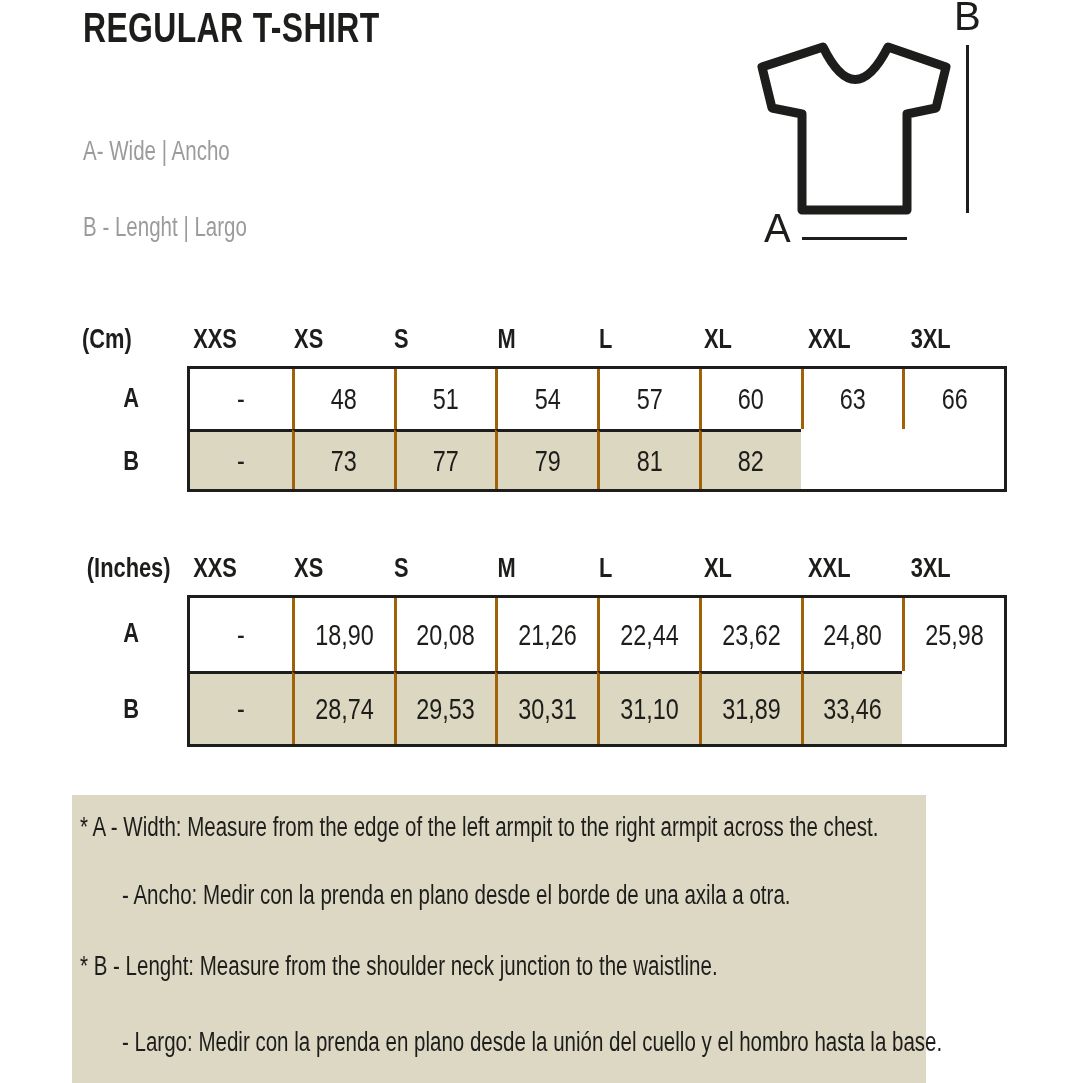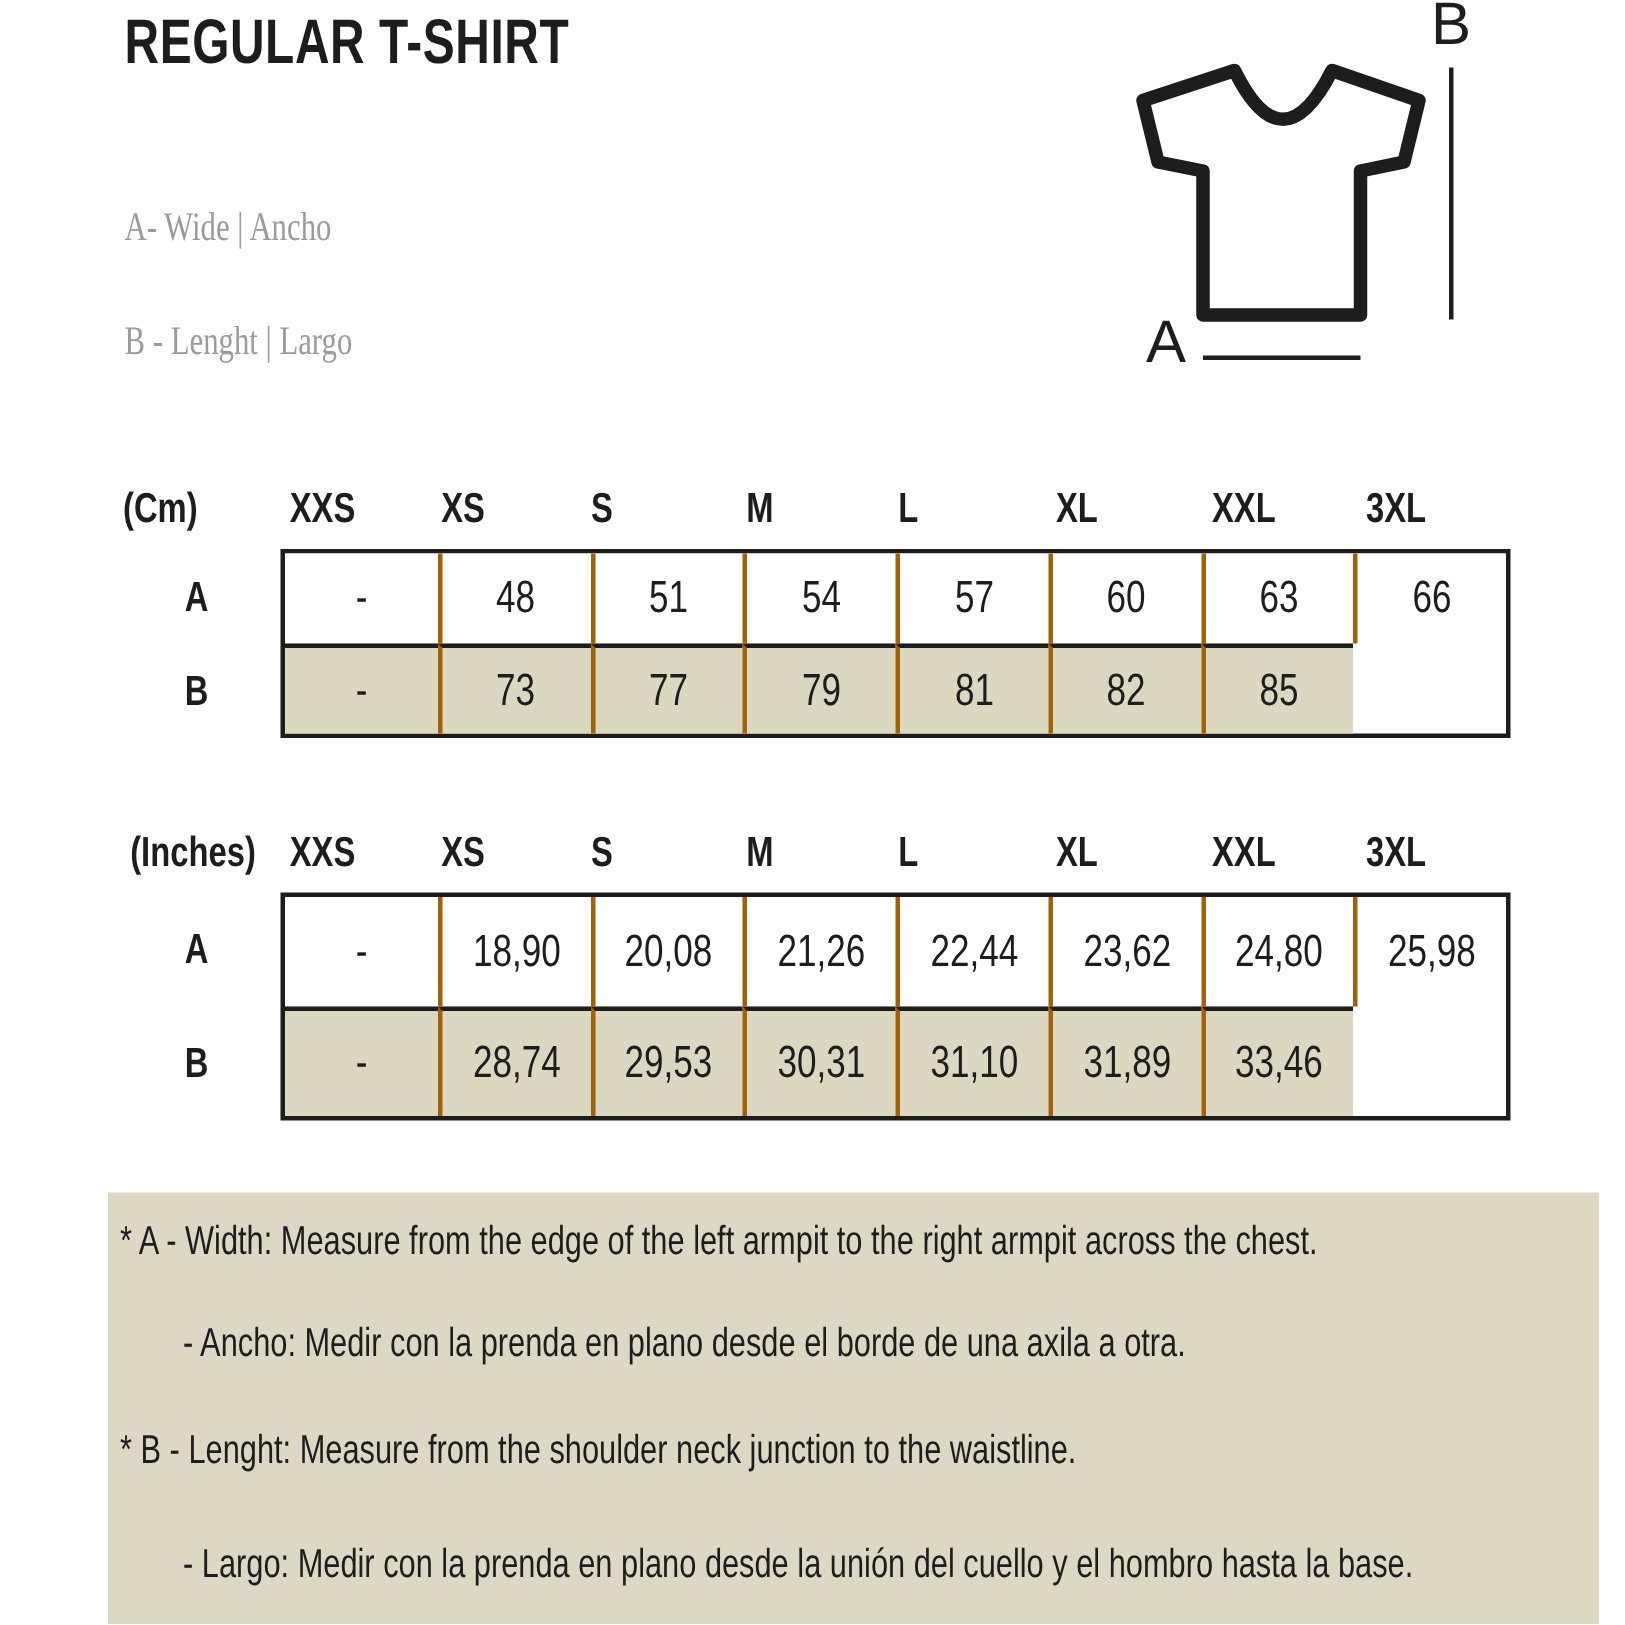--- a/index.html
+++ b/index.html
@@ -9,21 +9,21 @@
     background:#ffffff; overflow:hidden;
     font-family:"Liberation Sans", sans-serif;
     color:#1d1d1b;
   }
   
   .lx { display:inline-block; transform:scaleX(0.76); transform-origin:left center; white-space:nowrap; }
   .cx { display:inline-block; transform:scaleX(0.78); transform-origin:center center; white-space:nowrap; }
 
   .title { position:absolute; left:83px; top:4px; font-size:42px; font-weight:bold; letter-spacing:0.5px; }
 
-  .legend-line { position:absolute; left:83px; font-size:27px; color:#9b9b9b;font-family:Liberation Serif, serif; }
+  .legend-line { position:absolute; left:83px; font-size:27px; color:#9b9b9b; }
   .legend-a { top:136px; }
   .legend-b { top:196px;margin-top:16px; }
 
   
   .tshirt-svg { position:absolute; left:753px; top:37px; }
   .marker { position:absolute; font-size:40px; font-weight:400; }
   .marker-b { left:954px; top:-6px; }
   .marker-a { left:764px; top:206px; }
   .measure-line { position:absolute; background:#1d1d1b; }
   .vline { left:966px; top:45px; width:3px; height:168px; }
@@ -51,21 +51,21 @@
     display:flex; align-items:center; justify-content:center;
     font-size:30px; border-left:3px solid #a16207; border-top:3px solid #1d1d1b;
     background:#ffffff;
   }
   .cell:nth-child(8n+1) { border-left:none; }
   .cell:nth-child(-n+8) { border-top:none; }
   .cell.b-row { background:#dcd7c1; }
 
   
   .notes-box {
-    position:absolute; left:72px; top:795px; width:994px; height:288px;
+    position:absolute; left:72px; top:795px; width:854px; height:288px;
     background:#ddd8c4; padding:18px 10px 0 8px;
   }
   .note { font-size:27px; line-height:1.1; }
   .note.indent { margin-left:42px; }
   .n2 { margin-top:38px; }
   .n3 { margin-top:42px; }
   .n4 { margin-top:46px; }
 </style>
 </head>
 <body>
@@ -142,23 +142,20 @@
           </div>
         <div class="cell b-row">
             <span class="cx">79</span>
           </div>
         <div class="cell b-row">
             <span class="cx">81</span>
           </div>
         <div class="cell b-row">
             <span class="cx">82</span>
           </div>
-        <div class="cell b-row">
-            <span class="cx">85</span>
-          </div>
       </div>
     </div>
   </section>
 
   <section class="size-table in-table">
     <div class="head-row">
       <span><span class="cx">(Inches)</span></span>
       <span><span class="cx">XXS</span></span>
       <span><span class="cx">XS</span></span>
       <span><span class="cx">S</span></span>

